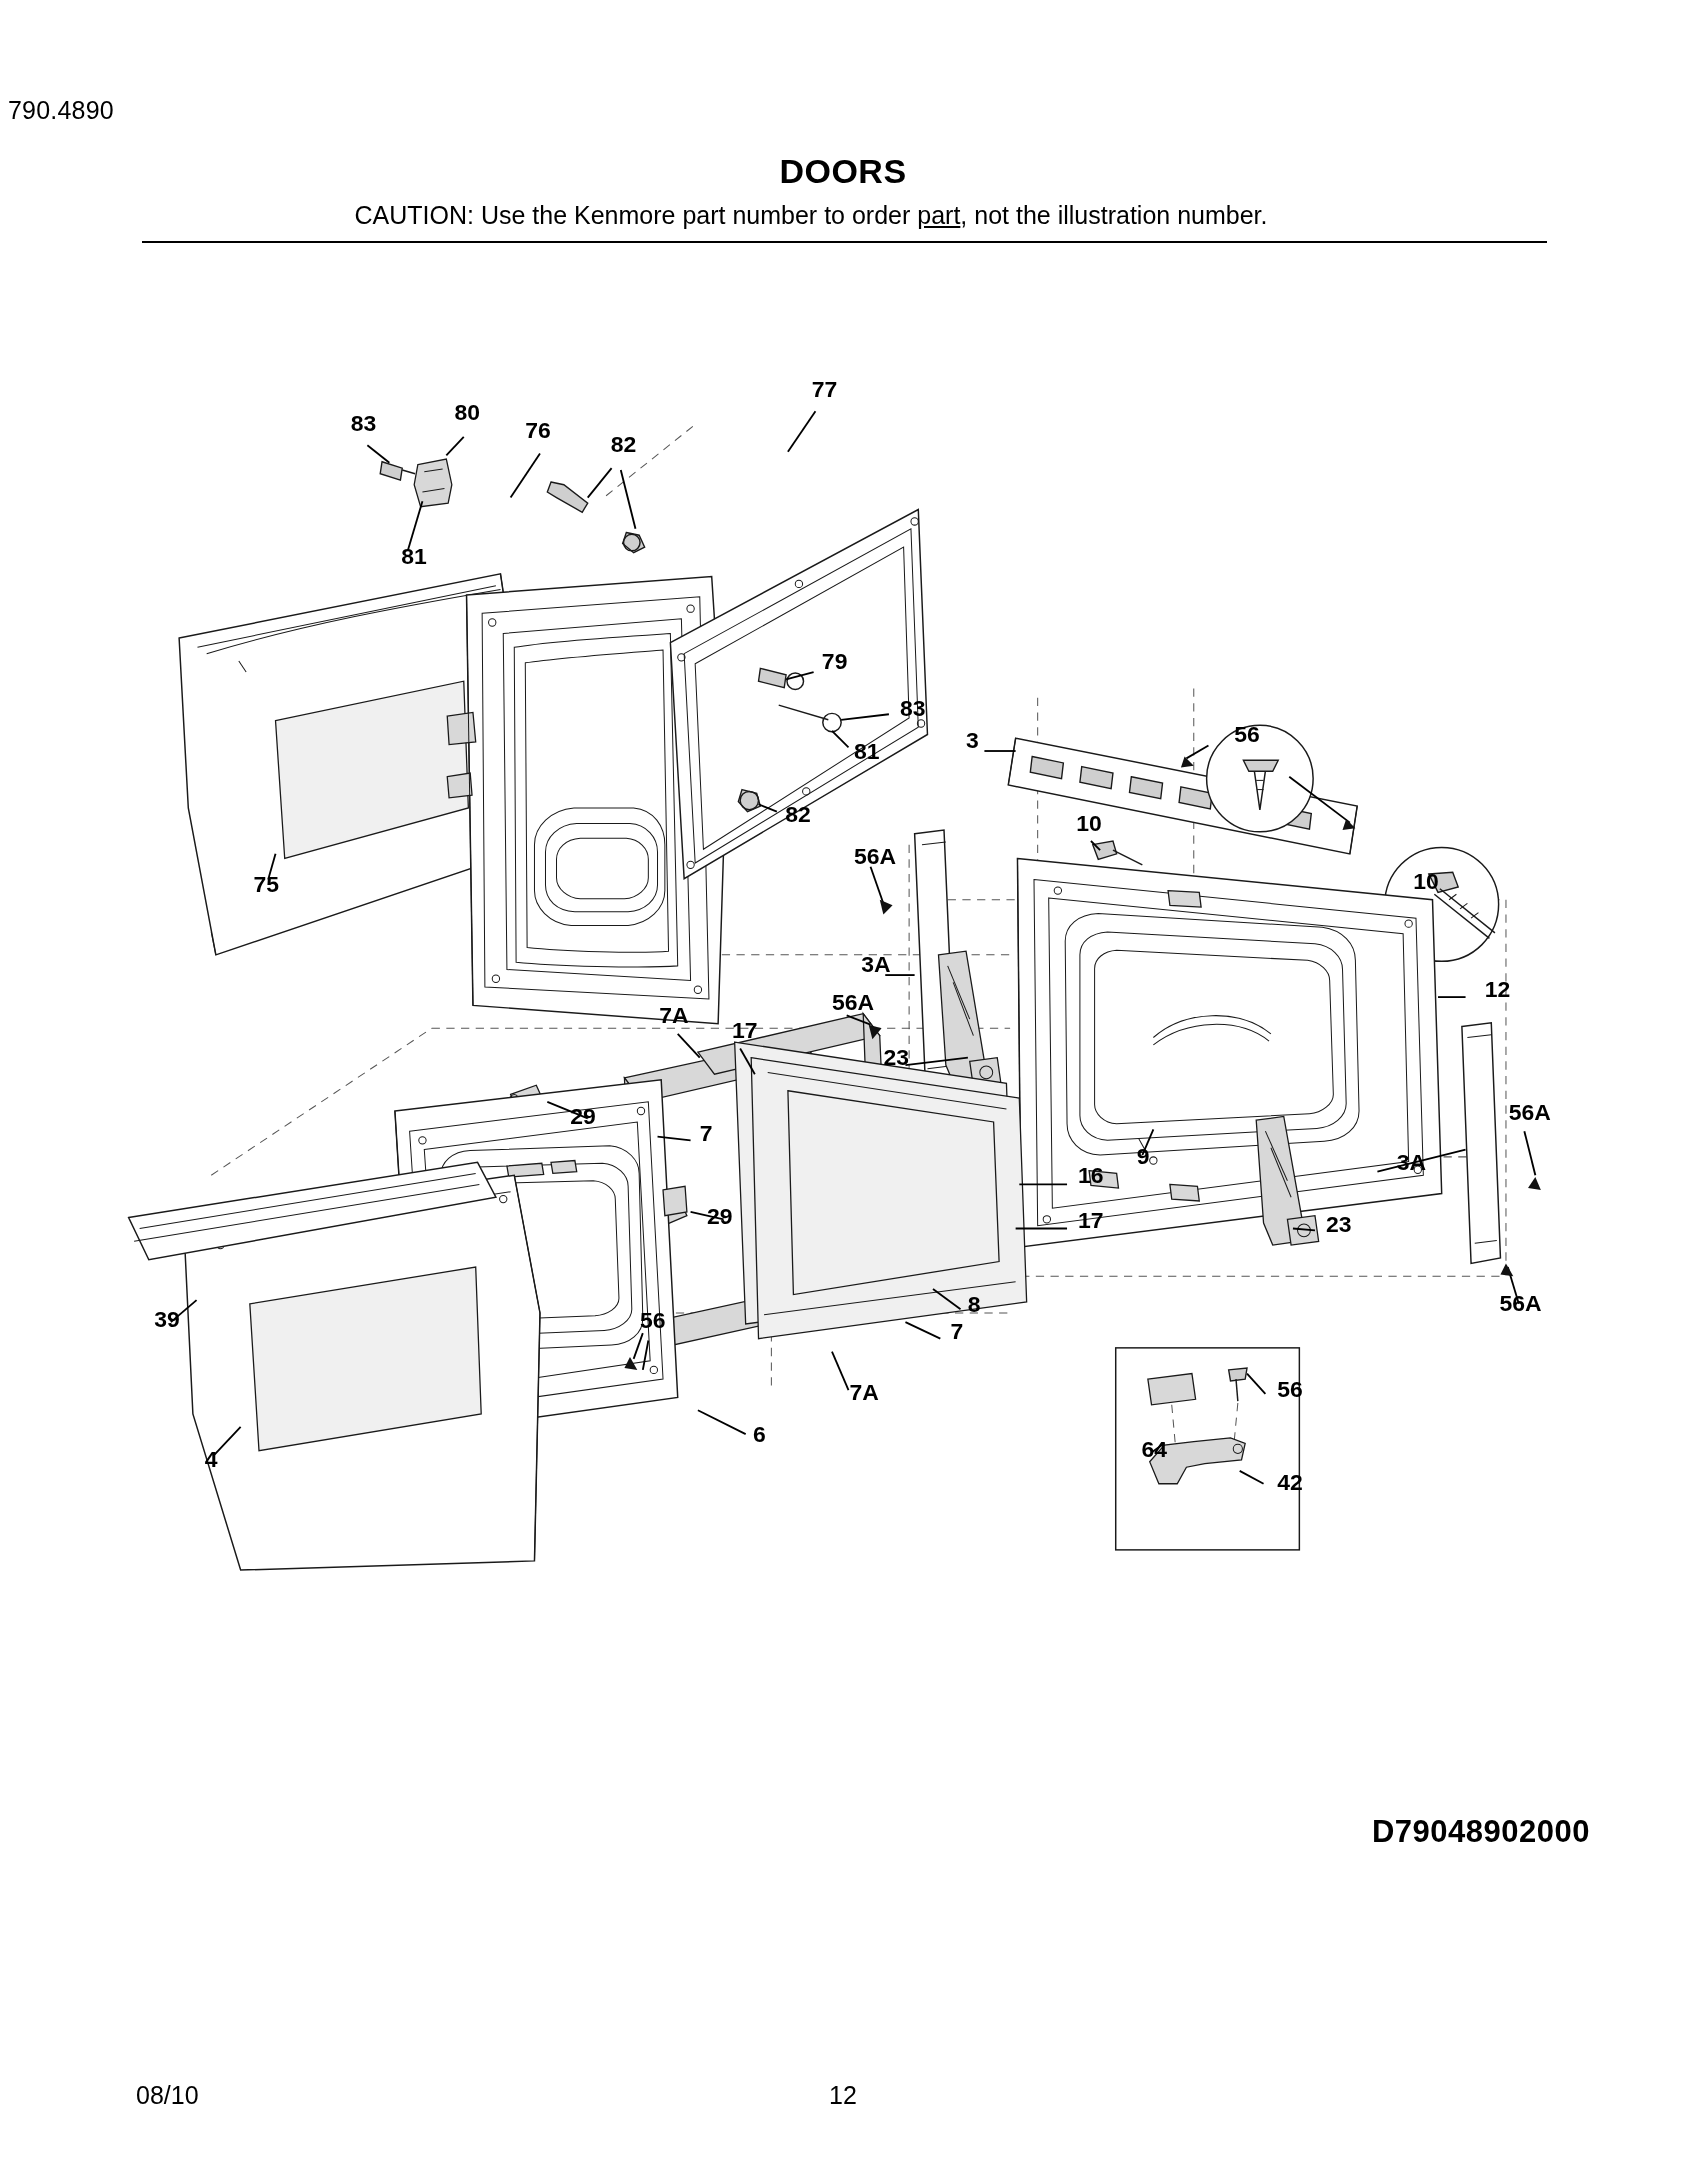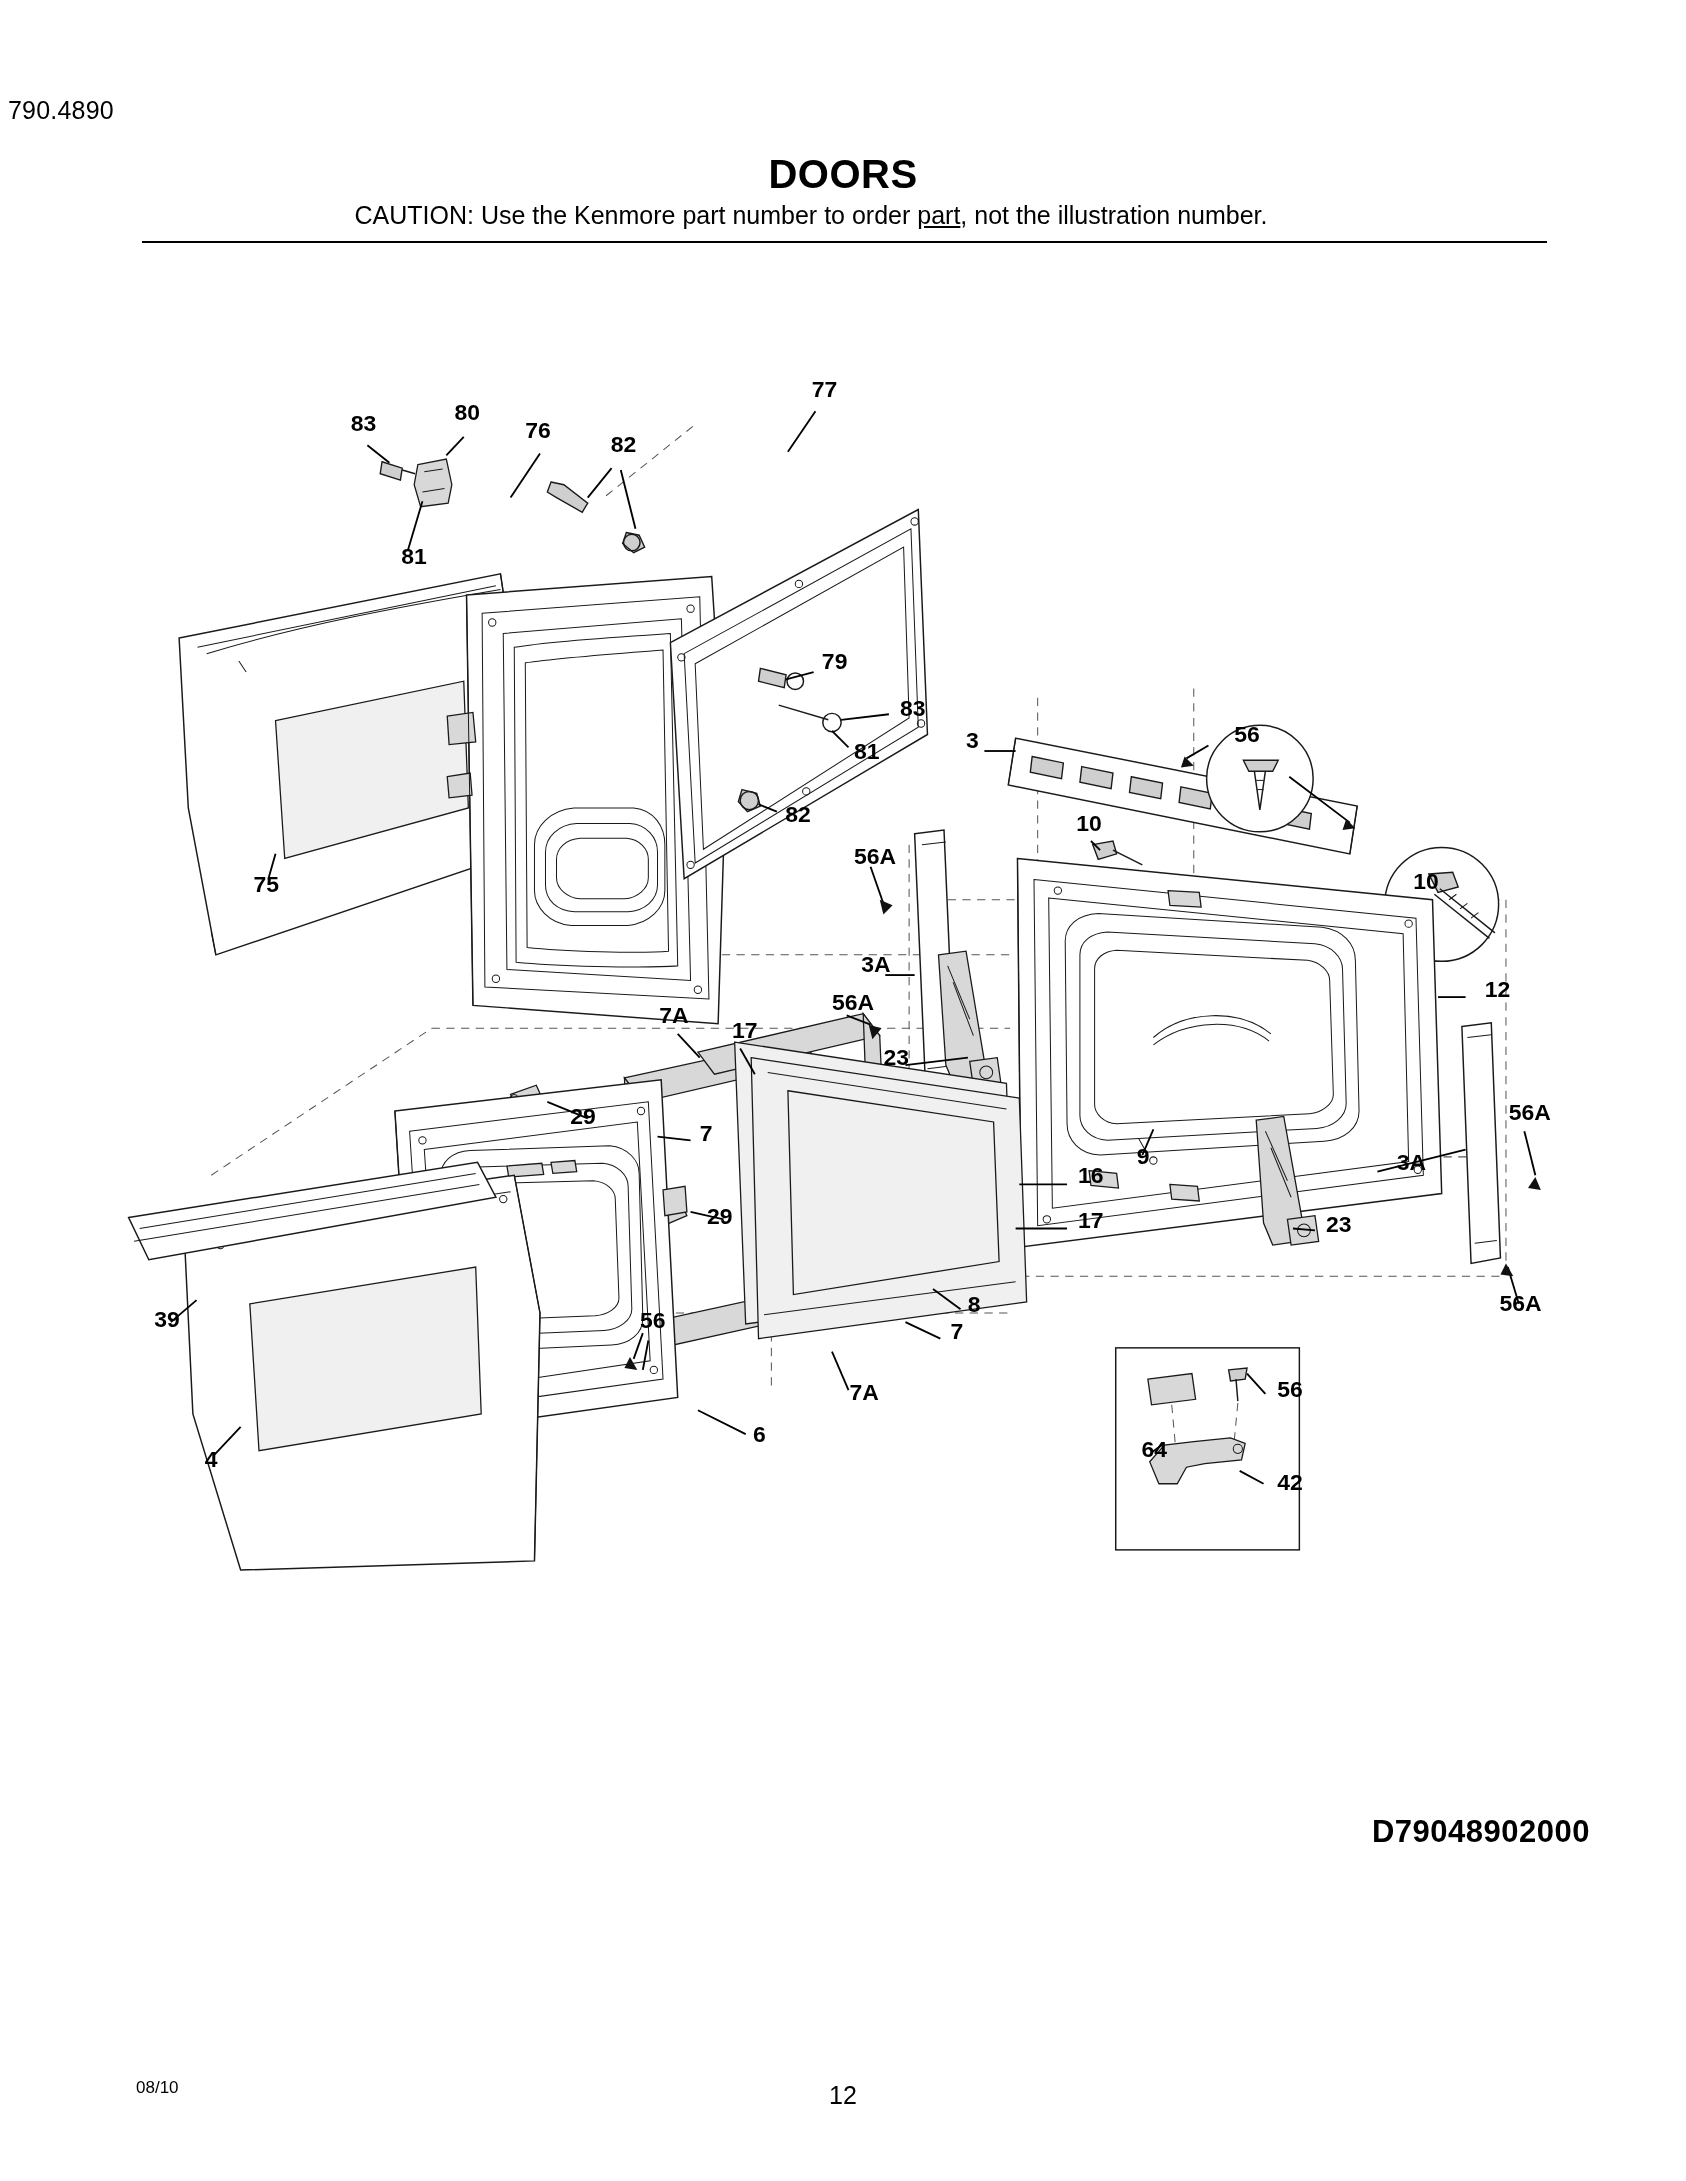--- a/index.html
+++ b/index.html
@@ -24,21 +24,21 @@
     width: 1686px;
     font-size: 25px;
     letter-spacing: 0.2px;
   }
   .sheet-title {
     position: absolute;
     top: 152px;
     left: 0;
     width: 1686px;
     text-align: center;
-    font-size: 40px;
+    font-size: 34px;
     font-weight: bold;
     letter-spacing: 0.5px;
   }
   .caution-line {
     position: absolute;
     top: 201px;
     left: 0;
     width: 1622px;
     text-align: center;
     font-size: 25px;
@@ -49,23 +49,23 @@
     top: 241px;
     left: 142px;
     width: 1405px;
     height: 1.8px;
     background: #000000;
   }
 
   
   .footer-date {
     position: absolute;
-    bottom: 84px;
+    bottom: 72px;
     left: 136px;
-    font-size: 17px;
+    font-size: 25px;
   }
   .footer-page {
     position: absolute;
     bottom: 72px;
     left: 0;
     width: 1686px;
     text-align: center;
     font-size: 25px;
   }
   .drawing-code {

